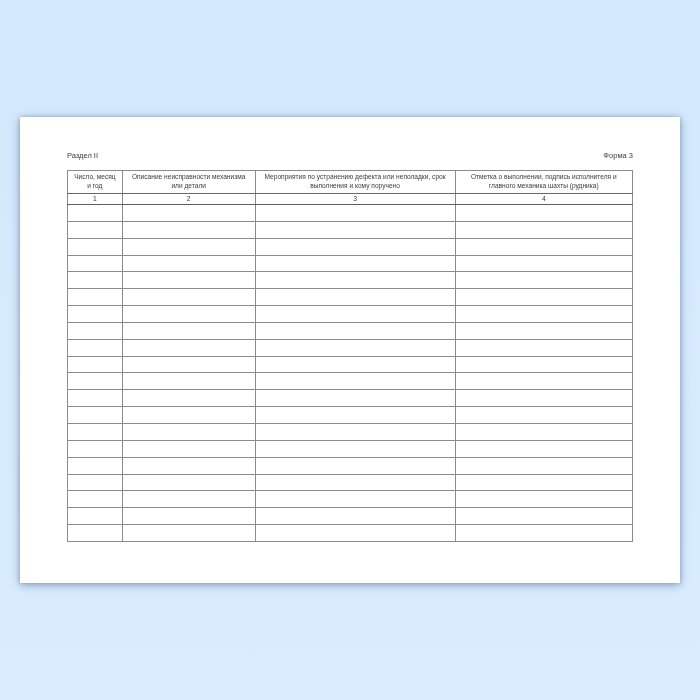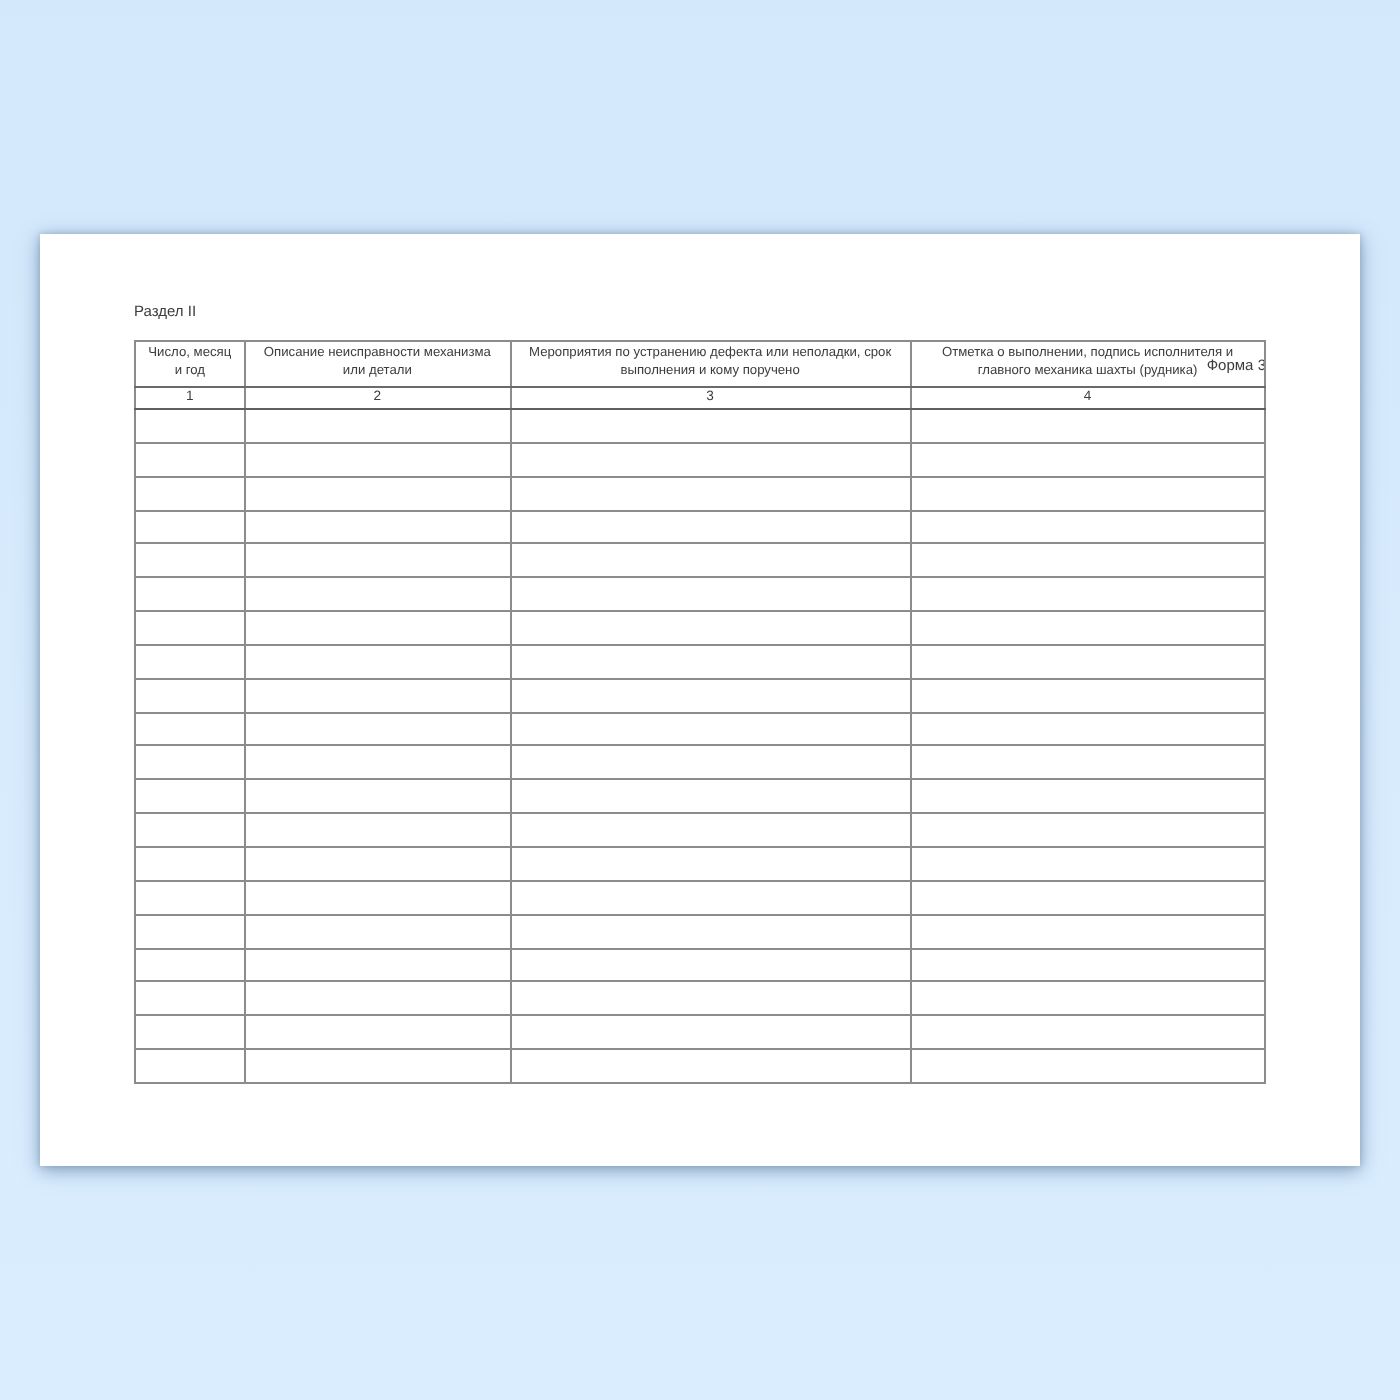--- a/index.html
+++ b/index.html
@@ -30,21 +30,20 @@
     top: 34px;
     height: 11px;
     font-size: 7.5px;
     color: #3c3c3c;
     text-align: left;
   }
   .caption-row .form-label {
     position: absolute;
     right: 0;
     top: 0;
-    margin-top: 27px;
   }
   table.journal {
     position: absolute;
     left: 47px;
     top: 53px;
     width: 566px;
     border-collapse: collapse;
     table-layout: fixed;
     border: 1.5px solid #5f5f5f;
   }

